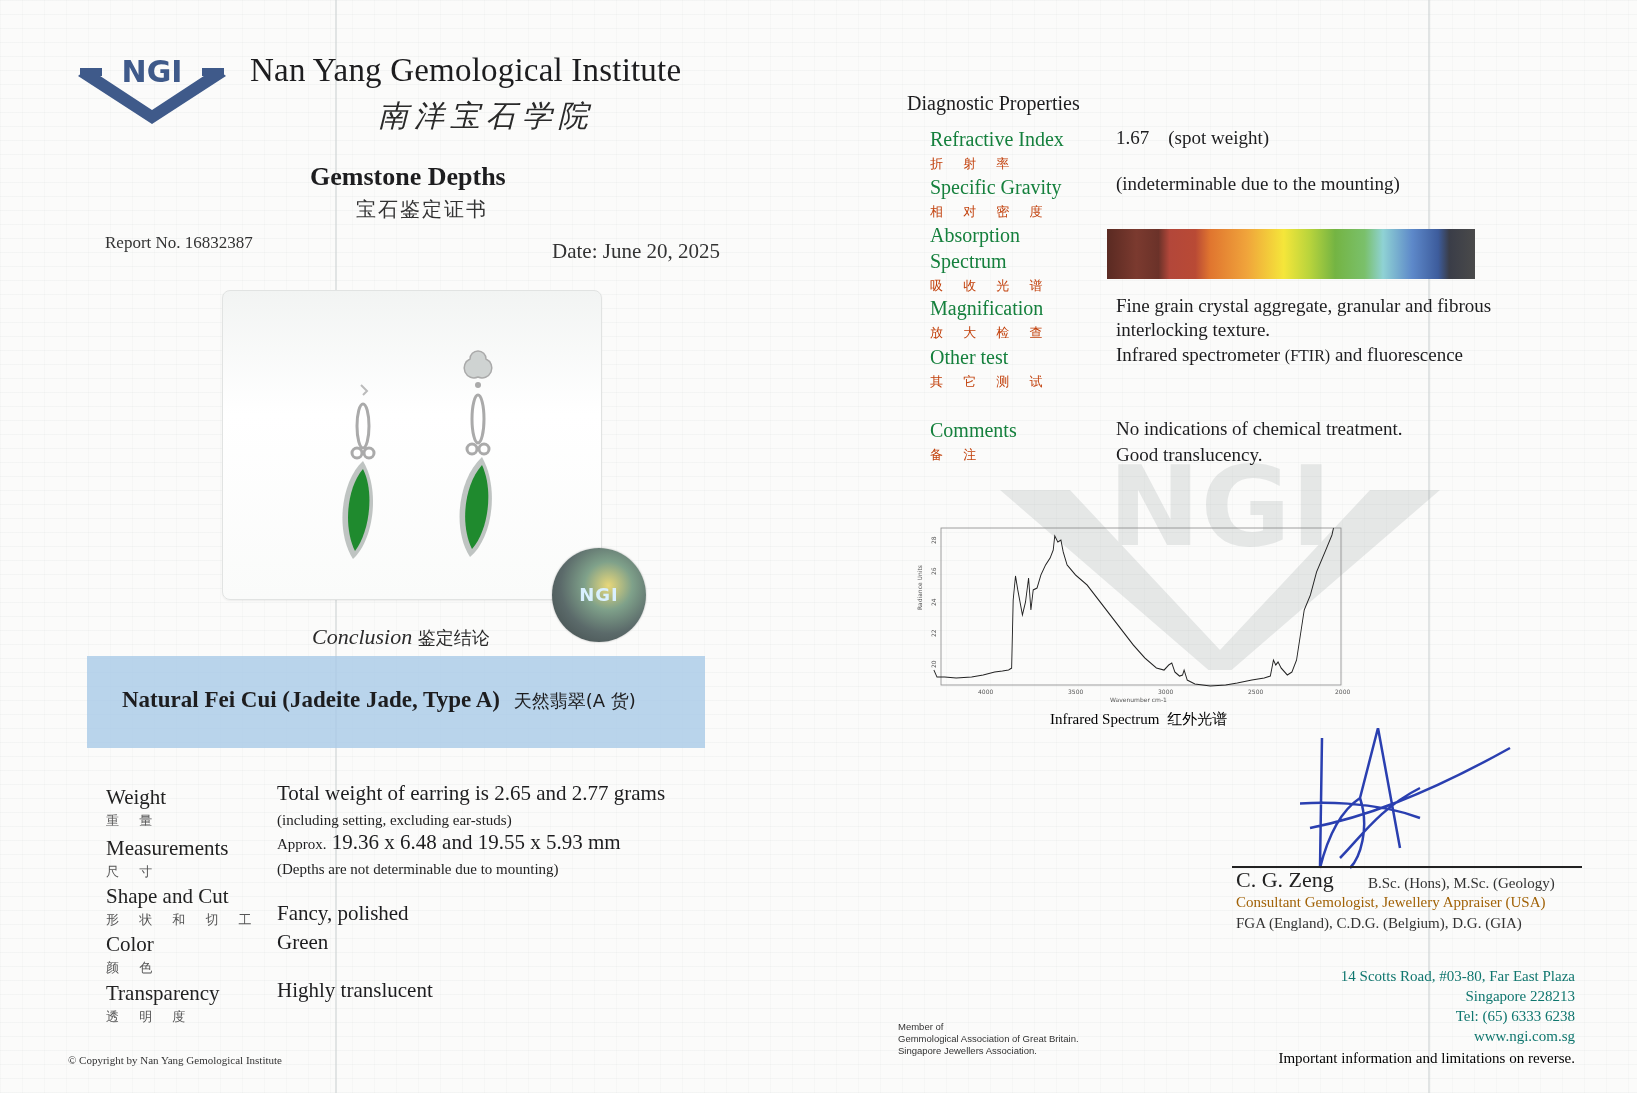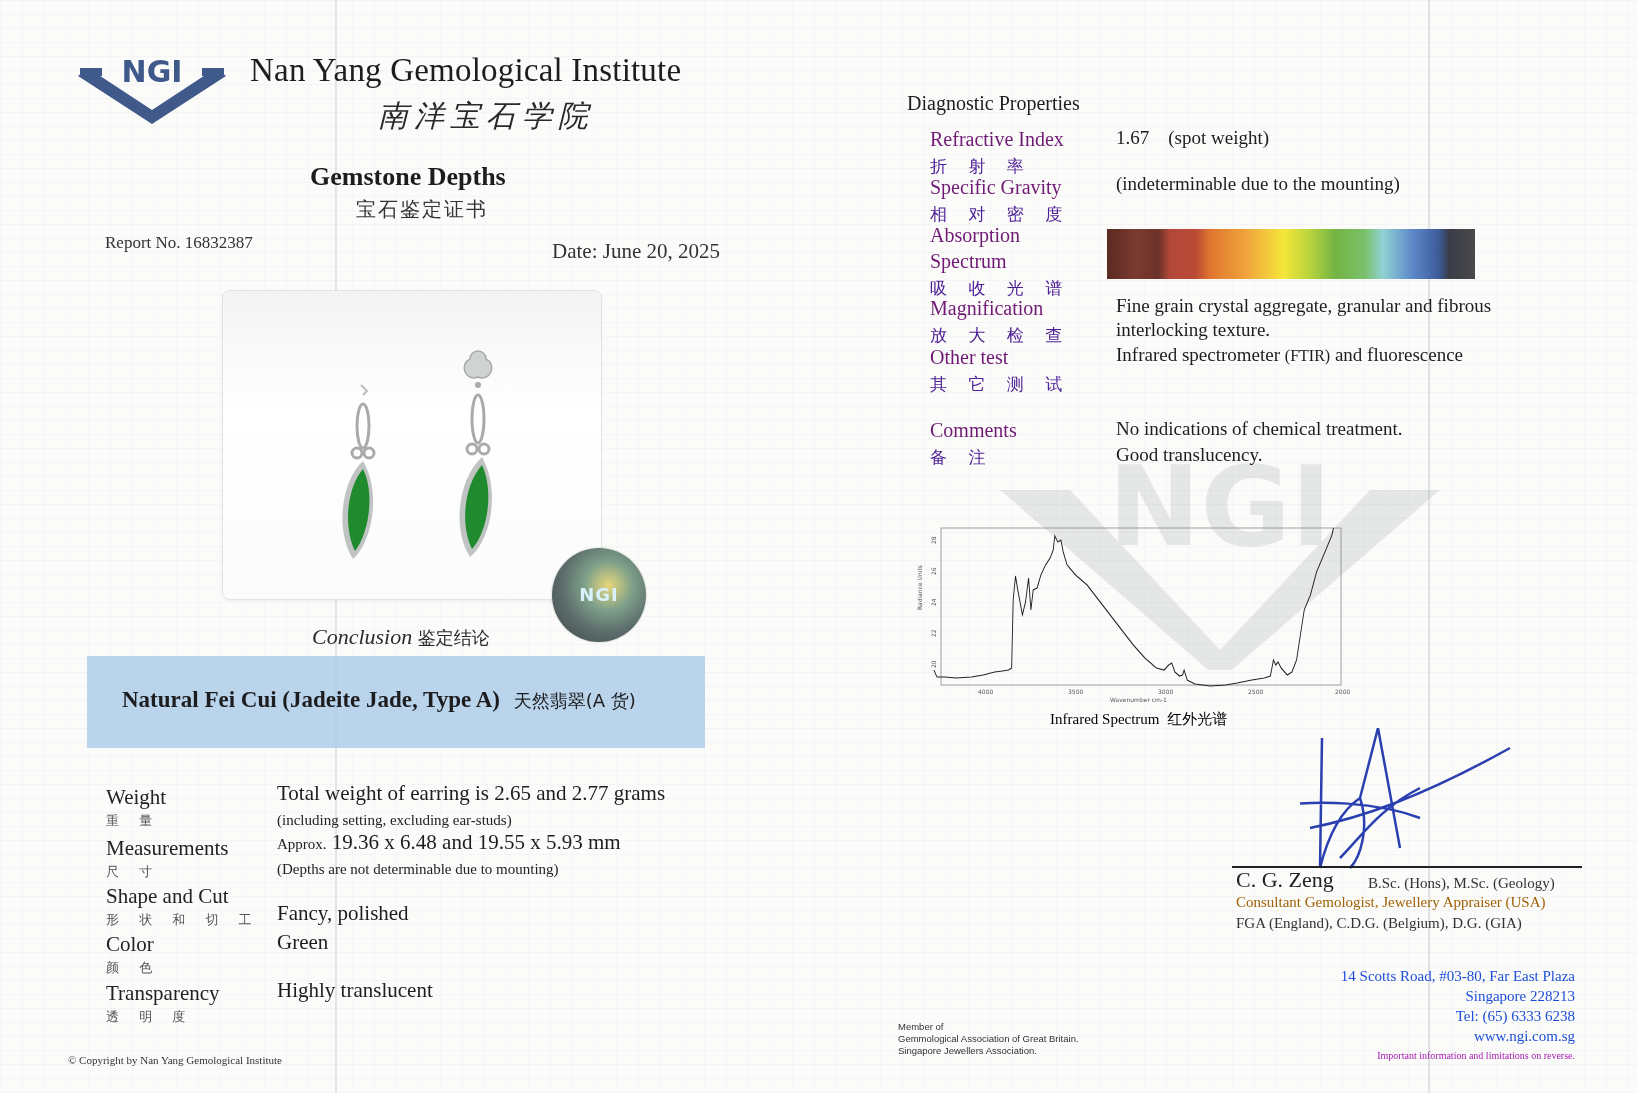--- a/index.html
+++ b/index.html
@@ -51,41 +51,41 @@
   .prop-cn { position: absolute; left: 106px; font-size: 13px; letter-spacing: 8px; color: #555; font-family: "DejaVu Sans", sans-serif; }
   .prop-val { position: absolute; left: 277px; font-size: 21px; color: #1d1d1f; white-space: nowrap; }
   .prop-sub { position: absolute; left: 277px; font-size: 15px; color: #222; white-space: nowrap; }
   .prop-val .small { font-size: 15px; }
 
   .copyright { left: 68px; top: 1054px; font-size: 11px; color: #333; }
   .member { left: 898px; top: 1021px; font-size: 9.5px; color: #333; font-family: "Liberation Sans", sans-serif; line-height: 12px; }
 
   
   .diag-title { left: 907px; top: 92px; font-size: 20px; font-weight: normal; }
-  .d-label { position: absolute; left: 930px; font-size: 20px; color: #701a75; }
-  .d-cn { position: absolute; left: 930px; font-size: 17px; letter-spacing: 8px; color: #4c1d95; font-family: "DejaVu Sans", sans-serif; }
+  .d-label { position: absolute; left: 930px; font-size: 20px; color: #15803d; }
+  .d-cn { position: absolute; left: 930px; font-size: 13px; letter-spacing: 8px; color: #c2410c; font-family: "DejaVu Sans", sans-serif; }
   .d-val { position: absolute; left: 1116px; font-size: 19px; color: #1d1d1f; white-space: nowrap; }
   .d-val .small { font-size: 16px; }
   .spectrum-bar { position: absolute; left: 1107px; top: 229px; width: 368px; height: 50px;
     background: linear-gradient(90deg, #5a2a22 0%, #7b3a2f 8%, #6b3229 14%, #b3473a 17%, #b94a35 24%, #e0752f 28%, #f0a43b 38%, #f5e63a 48%, #b9d43c 55%, #74b443 62%, #7ac06b 70%, #8fd2d4 75%, #5d88c9 83%, #3d5c9c 90%, #3a3d48 93%, #4a4a4a 100%); }
 
   .ir-chart { position: absolute; left: 910px; top: 520px; width: 440px; height: 190px; }
   .ir-caption { left: 1050px; top: 710px; font-size: 15px; color: #000000; }
   .ir-caption .cn { font-family: "DejaVu Sans", sans-serif; font-size: 15px; margin-left: 4px; }
 
   .watermark { position: absolute; left: 1000px; top: 450px; width: 440px; height: 220px; opacity: 0.22; }
 
   .sig { position: absolute; left: 1300px; top: 728px; width: 220px; height: 160px; }
   .sig-line { position: absolute; left: 1232px; top: 866px; width: 350px; height: 2px; background: #222; }
   .signer-name { left: 1236px; top: 867px; font-size: 22px; color: #222; }
   .signer-deg { left: 1368px; top: 875px; font-size: 15px; color: #333; white-space: nowrap; }
   .signer-l2 { left: 1236px; top: 894px; font-size: 15px; color: #a16207; white-space: nowrap; }
   .signer-l3 { left: 1236px; top: 915px; font-size: 15px; color: #333; white-space: nowrap; }
-  .addr { position: absolute; right: 62px; font-size: 15px; color: #1d4ed8; text-align: right; white-space: nowrap; }
-  .important { position: absolute; right: 62px; top: 1050px; font-size: 10px; color: #a21caf; }
+  .addr { position: absolute; right: 62px; font-size: 15px; color: #0f766e; text-align: right; white-space: nowrap; }
+  .important { position: absolute; right: 62px; top: 1050px; font-size: 15px; color: #000000; }
 </style>
 </head>
 <body>
 
 <div class="paper"></div>
 <div class="fold" style="left:335px"></div>
 <div class="fold" style="left:1428px"></div>
 
 <svg class="watermark" viewBox="0 0 440 220">
   <polygon points="0,40 70,40 220,200 370,40 440,40 220,230" fill="#9aa2a2"></polygon>

